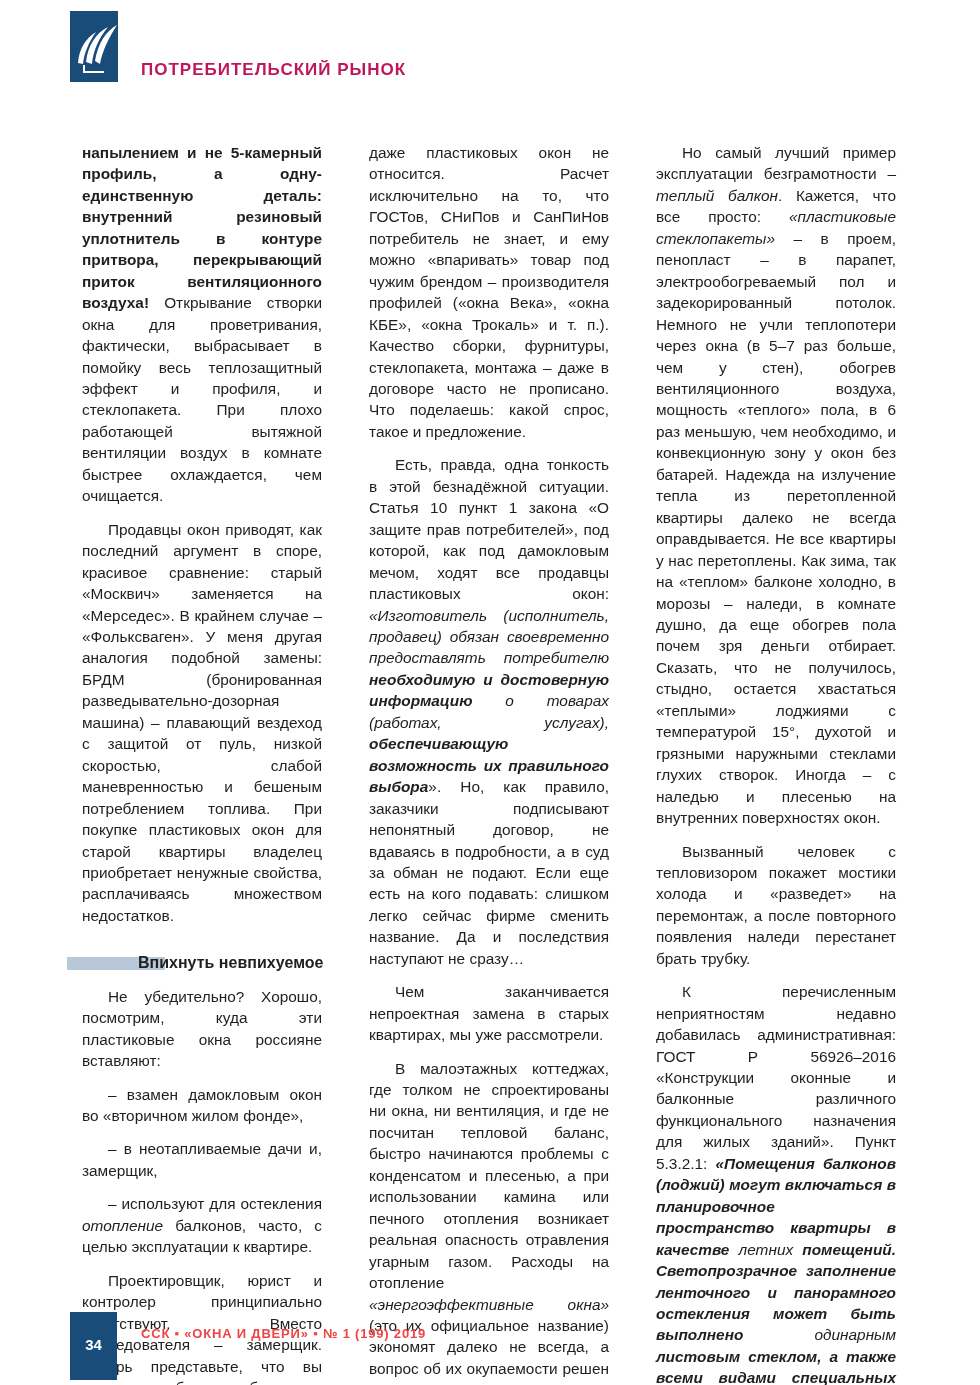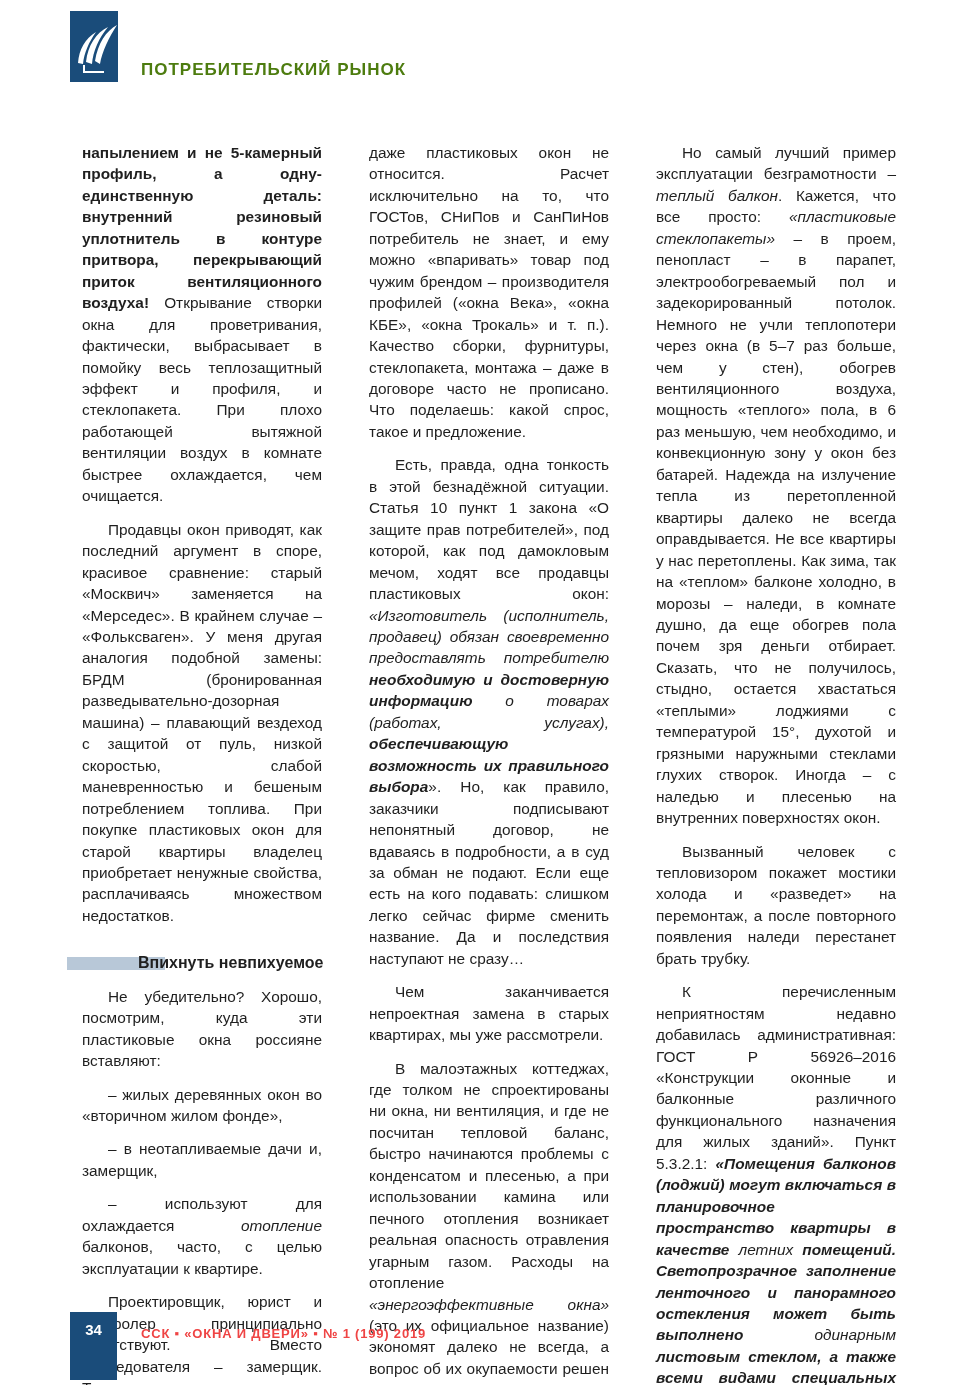--- a/index.html
+++ b/index.html
@@ -20,21 +20,21 @@
     left: 70px; top: 11px;
     width: 48px; height: 71px;
     background: #1a4c7a;
   }
   .section-title {
     position: absolute;
     left: 141px; top: 60px;
     font-size: 17px;
     font-weight: bold;
     letter-spacing: 1px;
-    color: #4d7c0f;
+    color: #be185d;
   }
   
   .columns {
     position: absolute;
     left: 70px; top: 130px;
     width: 838px;
     display: flex;
     gap: 23px;
   }
   .col {
@@ -69,21 +69,21 @@
   
   .page-num-box {
     position: absolute;
     left: 70px; top: 1312px;
     width: 47px; height: 68px;
     background: #1a4c7a;
     color: #ffffff;
     font-size: 15px;
     font-weight: bold;
     text-align: center;
-    padding-top: 9px;
+    padding-top: 24px;
   }
   .journal-line {
     position: absolute;
     left: 141px; top: 1326px;
     font-size: 13px;
     font-weight: bold;
     letter-spacing: 0.8px;
     color: #ef4444;
   }
 </style>
@@ -101,23 +101,23 @@
     </svg>
   </div>
   <div class="section-title">ПОТРЕБИТЕЛЬСКИЙ РЫНОК</div>
 
   <div class="columns">
     <div class="col">
         <p><span class="s-b">напылением и не 5-камерный профиль, а одну-единственную деталь: внутренний резиновый уплотнитель в контуре притвора, перекрывающий приток вентиляционного воздуха! </span><span class="s-r">Открывание створки окна для проветривания, фактически, выбрасывает в помойку весь теплозащитный эффект и профиля, и стеклопакета. При плохо работающей вытяжной вентиляции воздух в комнате быстрее охлаждается, чем очищается.</span></p>
         <p class="indent"><span class="s-r">Продавцы окон приводят, как последний аргумент в споре, красивое сравнение: старый «Москвич» заменяется на «Мерседес». В крайнем случае – «Фольксваген». У меня другая аналогия подобной замены: БРДМ (бронированная разведывательно-дозорная машина) – плавающий вездеход с защитой от пуль, низкой скоростью, слабой маневренностью и бешеным потреблением топлива. При покупке пластиковых окон для старой квартиры владелец приобретает ненужные свойства, расплачиваясь множеством недостатков.</span></p>
         <div class="subhead"><span class="subhead-marker"></span><span class="subhead-text">Впихнуть невпихуемое</span></div>
         <p class="indent"><span class="s-r">Не убедительно? Хорошо, посмотрим, куда эти пластиковые окна россияне вставляют:</span></p>
-        <p class="indent"><span class="s-r">– жилых деревянных окон во «вторичном жилом фонде»,</span></p>
+        <p class="indent"><span class="s-r">– взамен дамокловым окон во «вторичном жилом фонде»,</span></p>
         <p class="indent"><span class="s-r">– в неотапливаемые дачи и, замерщик,</span></p>
-        <p class="indent"><span class="s-r">– используют для охлаждается </span><span class="s-i">отопление</span><span class="s-r"> балконов, часто, с целью эксплуатации к квартире.</span></p>
+        <p class="indent"><span class="s-r">– используют для остекления </span><span class="s-i">отопление</span><span class="s-r"> балконов, часто, с целью эксплуатации к квартире.</span></p>
         <p class="indent"><span class="s-r">Проектировщик, юрист и контролер принципиально отсутствуют. Вместо обследователя – замерщик. Теперь представьте, что вы попали за рубежом на базар, где продают еду, которую вы не умеете готовить и правильно есть. Продавцы наперебой кричат, что это вкусно, но, что с вами будет после употребления заморских яств, их не волнует. Главная задача продавца – внушить, что вам это ужасно хочется, и промолчать, что это небезопасно. Хорошая русская пословица «товар лицом продай, но покупщика не надувай» к про-</span></p>
       </div>
     <div class="col">
         <p><span class="s-r">даже пластиковых окон не относится. Расчет исключительно на то, что ГОСТов, СНиПов и СанПиНов потребитель не знает, и ему можно «впаривать» товар под чужим брендом – производителя профилей («окна Века», «окна КБЕ», «окна Трокаль» и т. п.). Качество сборки, фурнитуры, стеклопакета, монтажа – даже в договоре часто не прописано. Что поделаешь: какой спрос, такое и предложение.</span></p>
         <p class="indent"><span class="s-r">Есть, правда, одна тонкость в этой безнадёжной ситуации. Статья 10 пункт 1 закона «О защите прав потребителей», под которой, как под дамокловым мечом, ходят все продавцы пластиковых окон: </span><span class="s-i">«Изготовитель (исполнитель, продавец) обязан своевременно предоставлять потребителю </span><span class="s-bi">необходимую и достоверную информацию </span><span class="s-i">о товарах (работах, услугах), </span><span class="s-bi">обеспечивающую возможность их правильного выбора</span><span class="s-r">». Но, как правило, заказчики подписывают непонятный договор, не вдаваясь в подробности, а в суд за обман не подают. Если еще есть на кого подавать: слишком легко сейчас фирме сменить название. Да и последствия наступают не сразу…</span></p>
         <p class="indent"><span class="s-r">Чем заканчивается непроектная замена в старых квартирах, мы уже рассмотрели.</span></p>
         <p class="indent"><span class="s-r">В малоэтажных коттеджах, где толком не спроектированы ни окна, ни вентиляция, и где не посчитан тепловой баланс, быстро начинаются проблемы с конденсатом и плесенью, а при использовании камина или печного отопления возникает реальная опасность отравления угарным газом. Расходы на отопление </span><span class="s-i">«энергоэффективные окна»</span><span class="s-r"> (это их официальное название) экономят далеко не всегда, а вопрос об их окупаемости решен рынком, на котором другие окна (без стеклопакетов) уже не продаются.</span></p>
         <p class="indent"><span class="s-r">Установка герметичных пластиковых окон в летних неотапливаемых помещениях, рассчитанных на вентиляцию сквозняками, приводит сразу к двум неприятностям: к плесени весной и лопнувшим из-за сильного мороза стеклопакетам. Опять физика. Холодный воздух внутри герметичного стеклопакета сильно уменьшается</span></p>
       </div>
     <div class="col">

